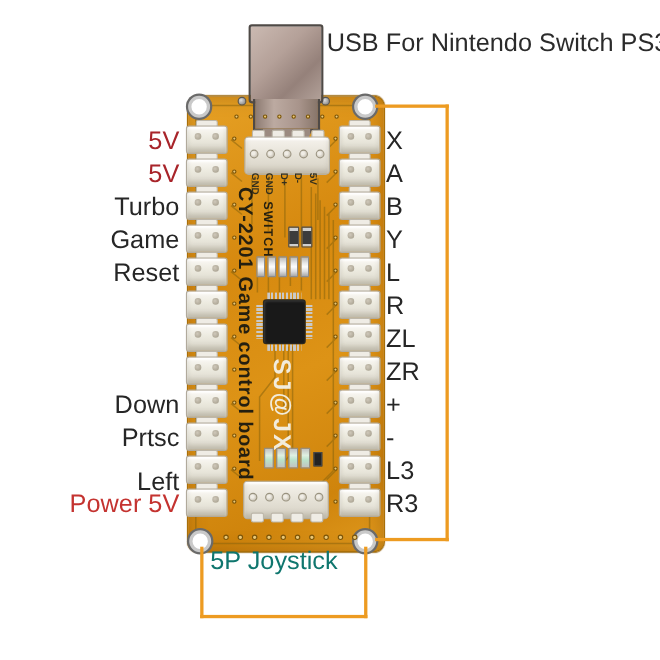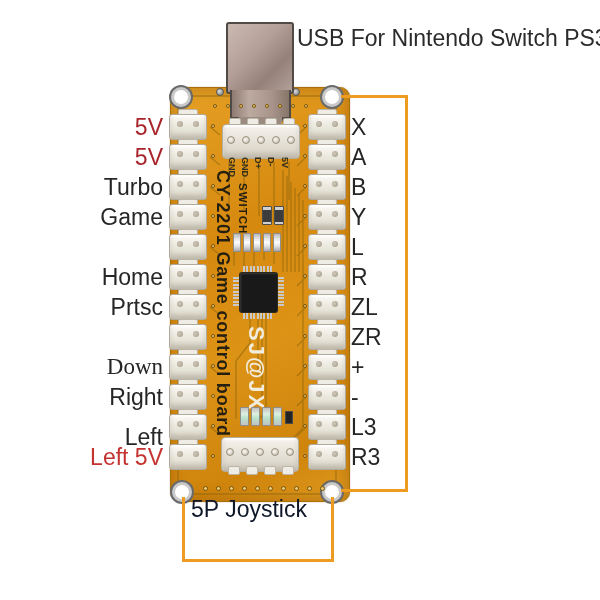--- a/index.html
+++ b/index.html
@@ -8,21 +8,21 @@
   .abs{position:absolute;}
 
   
   .title{position:absolute;font-size:23px;color:#2b2b2b;white-space:nowrap;}
   .lbl{position:absolute;font-size:23px;line-height:28px;color:#262626;white-space:nowrap;}
   .lbl.left{left:0;width:163px;text-align:right;}
   .lbl.right{left:351px;}
   .dark-red{color:#a8242a;}
   .red{color:#c43330;}
   .caption{position:absolute;left:174px;top:496px;width:150px;text-align:center;
-           font-size:23px;color:#0f172a;white-space:nowrap;}
+           font-size:23px;color:#0f766e;white-space:nowrap;}
 
   
   .dimline{position:absolute;border:3px solid #ED9B21;}
   .dim80{left:341px;top:95px;width:64px;height:391px;border-left:none;}
   .dim30{left:182px;top:497px;width:146px;height:62px;border-top:none;}
   .dimlabel{position:absolute;font-size:25px;color:#ED9B21;white-space:nowrap;}
   .dimlabel.h80{left:408px;top:230px;}
   .dimlabel.w30{left:182px;top:531px;width:146px;text-align:center;}
 
   
@@ -315,26 +315,25 @@
       <div class="via" style="left: 211px; top: 424px; width: 4px; height: 4px;"></div>
       <div class="via" style="left: 303px; top: 424px; width: 4px; height: 4px;"></div>
       <div class="via" style="left: 211px; top: 454px; width: 4px; height: 4px;"></div>
       <div class="via" style="left: 303px; top: 454px; width: 4px; height: 4px;"></div>
     </div>
 
   <div class="lbl left dark-red" style="top:113px;">5V</div>
   <div class="lbl left dark-red" style="top:143px;">5V</div>
   <div class="lbl left" style="top:173px;">Turbo</div>
   <div class="lbl left" style="top:203px;">Game</div>
-  <div class="lbl left" style="top:263px;">Home</div>
-  <div class="lbl left" style="top:293px;">Prtsc</div>
-  <div class="lbl left" style="top:353px;font-family:Liberation Serif, serif;">Down</div>
-  <div class="lbl left" style="top:383px;">Right</div>
+  <div class="lbl left" style="top:233px;">Reset</div>
+  <div class="lbl left" style="top:353px;">Down</div>
+  <div class="lbl left" style="top:383px;">Prtsc</div>
   <div class="lbl left" style="top:423px;text-align:right;">Left</div>
-  <div class="lbl left red" style="top:443px;">Left 5V</div>
+  <div class="lbl left red" style="top:443px;">Power 5V</div>
 
   <div class="lbl right" style="top:113px;">X</div>
   <div class="lbl right" style="top:143px;">A</div>
   <div class="lbl right" style="top:173px;">B</div>
   <div class="lbl right" style="top:203px;">Y</div>
   <div class="lbl right" style="top:233px;">L</div>
   <div class="lbl right" style="top:263px;">R</div>
   <div class="lbl right" style="top:293px;">ZL</div>
   <div class="lbl right" style="top:323px;">ZR</div>
   <div class="lbl right" style="top:353px;">+</div>

